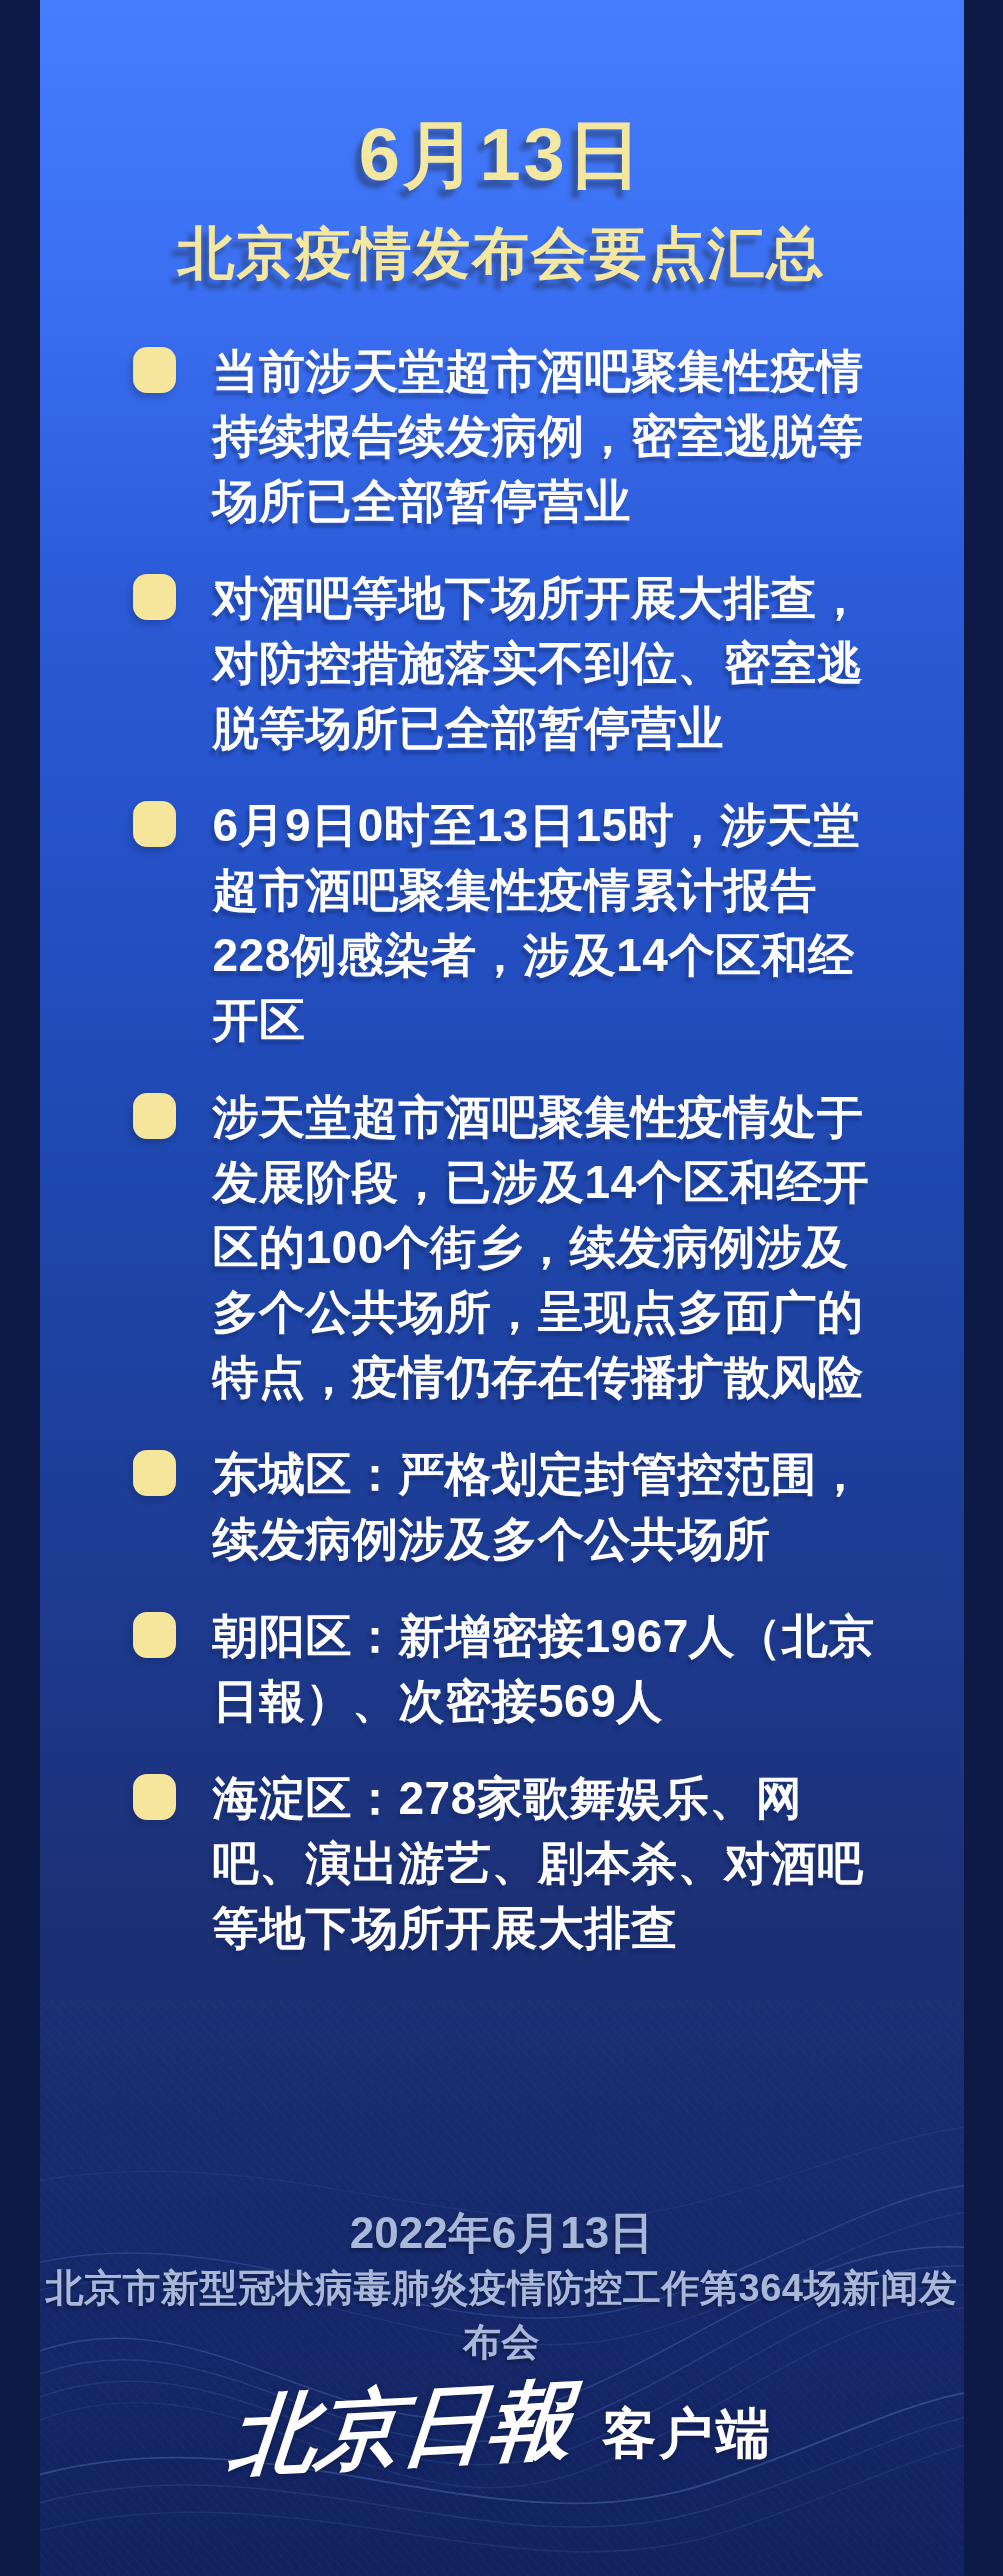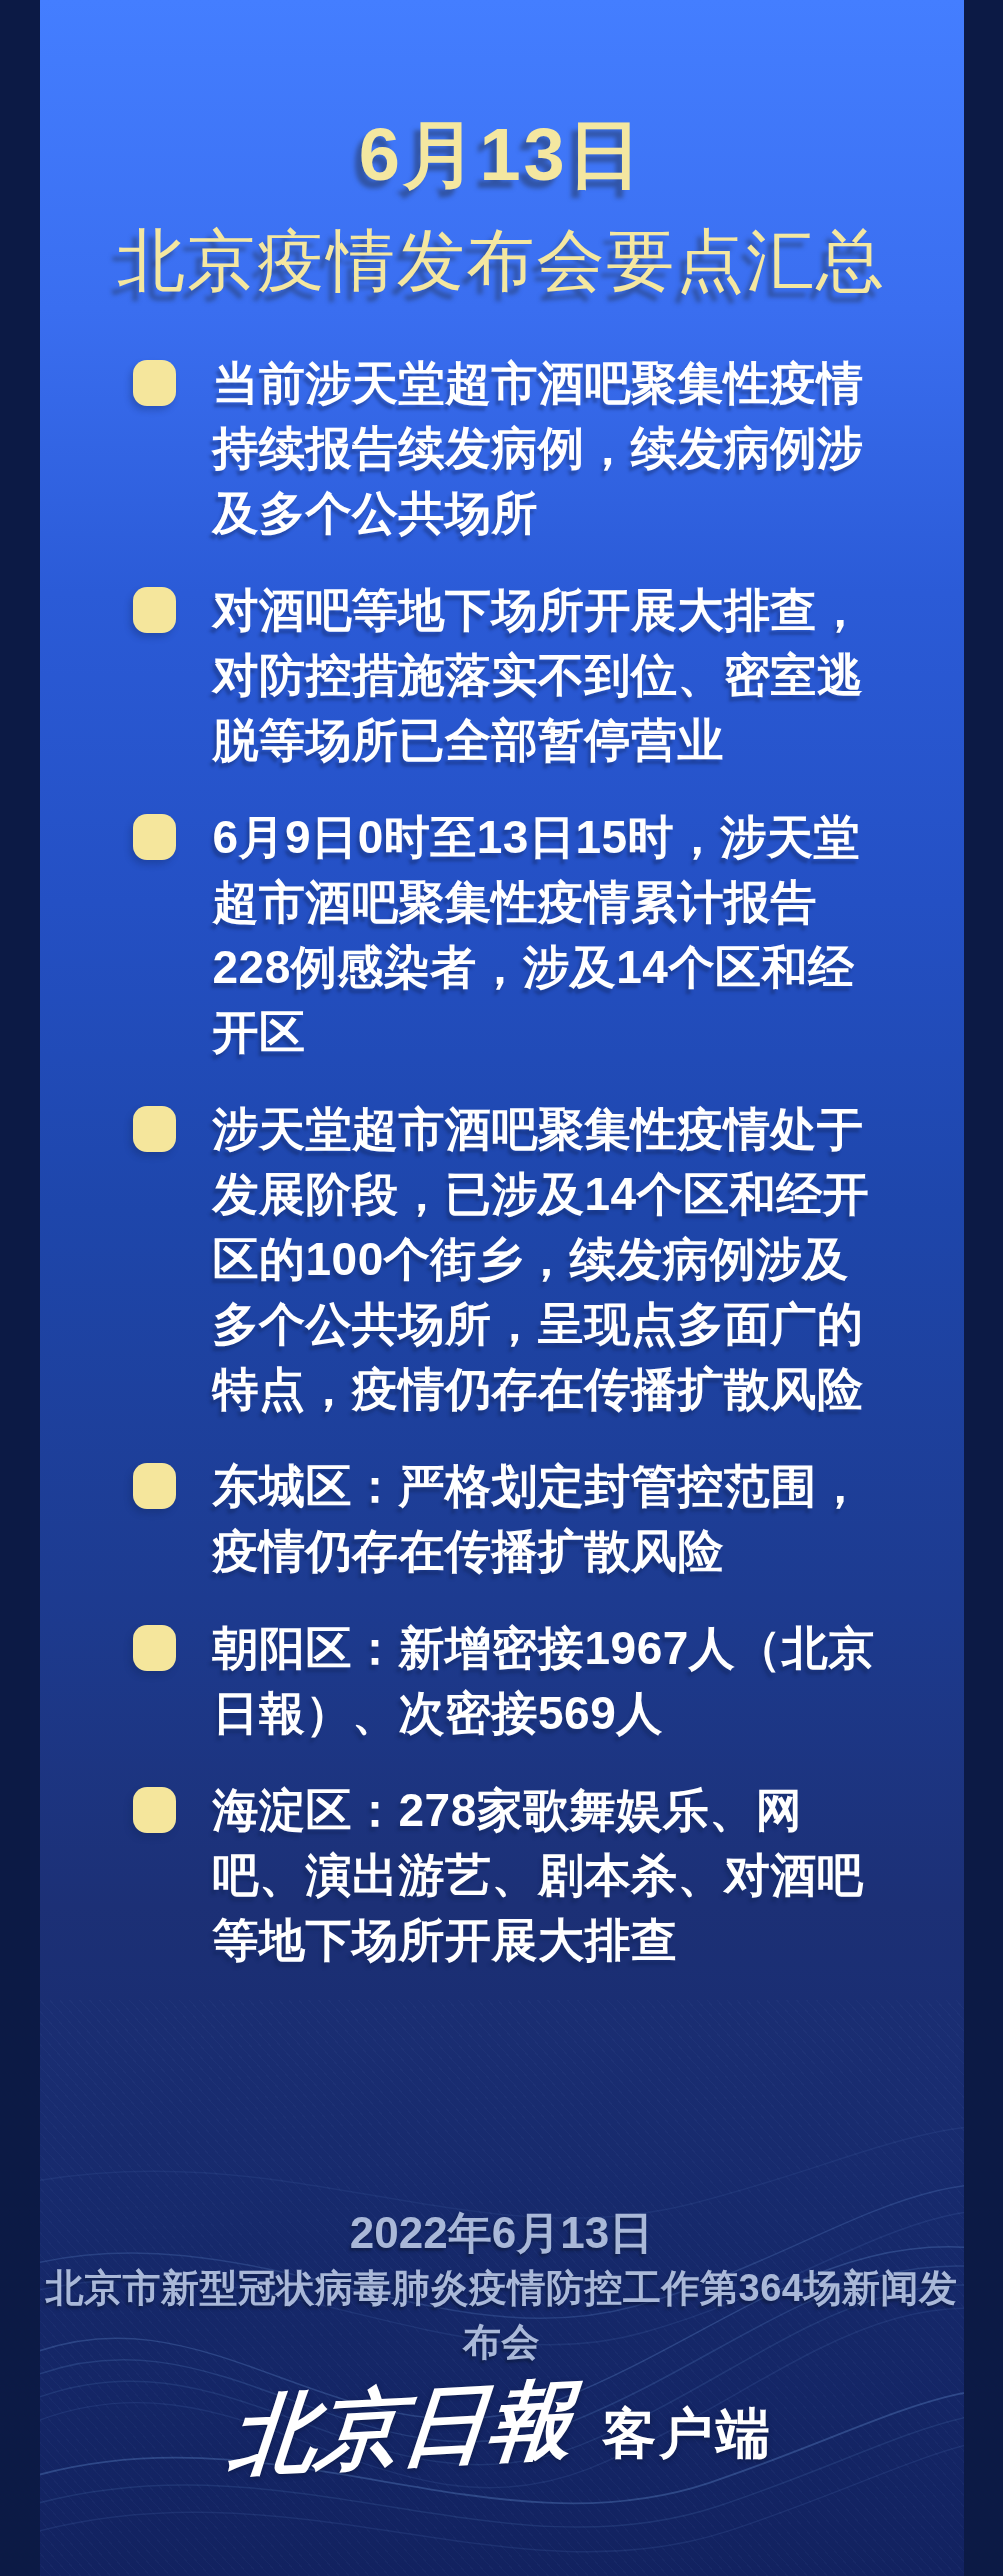--- a/index.html
+++ b/index.html
@@ -55,22 +55,22 @@
   .title-date {
     font-size: 74px;
     font-weight: 800;
     letter-spacing: 2.8px;
     color: #F4E7A0;
     line-height: 1.15;
     text-shadow: -6.5px 8.4px 4.6px rgba(38,58,100,0.55);
   }
   .title-main {
     margin-top: 24px;
-    font-size: 68px;
-    font-weight: 400;
+    font-size: 57px;
+    font-weight: 700;
     letter-spacing: 1.9px;
     color: #F4E7A0;
     line-height: 1.15;
     text-shadow: -6.5px 9.3px 4.6px rgba(38,58,100,0.55);
   }
   .bullet-list {
     list-style: none;
     margin: 52px 0 0 0;
     padding: 0 88px 0 93px;
   }
@@ -173,37 +173,37 @@
   <div class="content">
 
     <div class="title-block">
       <div class="title-date">6月13日</div>
       <div class="title-main">北京疫情发布会要点汇总</div>
     </div>
 
     <ul class="bullet-list">
       <li class="bullet-item">
         <span class="bullet-marker"></span>
-        <span class="bullet-text">当前涉天堂超市酒吧聚集性疫情持续报告续发病例，续发病例涉及多个公共场所</span>
+        <span class="bullet-text">当前涉天堂超市酒吧聚集性疫情持续报告续发病例，密室逃脱等场所已全部暂停营业</span>
       </li>
       <li class="bullet-item">
         <span class="bullet-marker"></span>
         <span class="bullet-text">对酒吧等地下场所开展大排查，对防控措施落实不到位、密室逃脱等场所已全部暂停营业</span>
       </li>
       <li class="bullet-item">
         <span class="bullet-marker"></span>
         <span class="bullet-text">6月9日0时至13日15时，涉天堂超市酒吧聚集性疫情累计报告228例感染者，涉及14个区和经开区</span>
       </li>
       <li class="bullet-item">
         <span class="bullet-marker"></span>
         <span class="bullet-text">涉天堂超市酒吧聚集性疫情处于发展阶段，已涉及14个区和经开区的100个街乡，续发病例涉及多个公共场所，呈现点多面广的特点，疫情仍存在传播扩散风险</span>
       </li>
       <li class="bullet-item">
         <span class="bullet-marker"></span>
-        <span class="bullet-text">东城区：严格划定封管控范围，疫情仍存在传播扩散风险</span>
+        <span class="bullet-text">东城区：严格划定封管控范围，续发病例涉及多个公共场所</span>
       </li>
       <li class="bullet-item">
         <span class="bullet-marker"></span>
         <span class="bullet-text">朝阳区：新增密接1967人（北京日報）、次密接569人</span>
       </li>
       <li class="bullet-item">
         <span class="bullet-marker"></span>
         <span class="bullet-text">海淀区：278家歌舞娱乐、网吧、演出游艺、剧本杀、对酒吧等地下场所开展大排查</span>
       </li>
     </ul>

